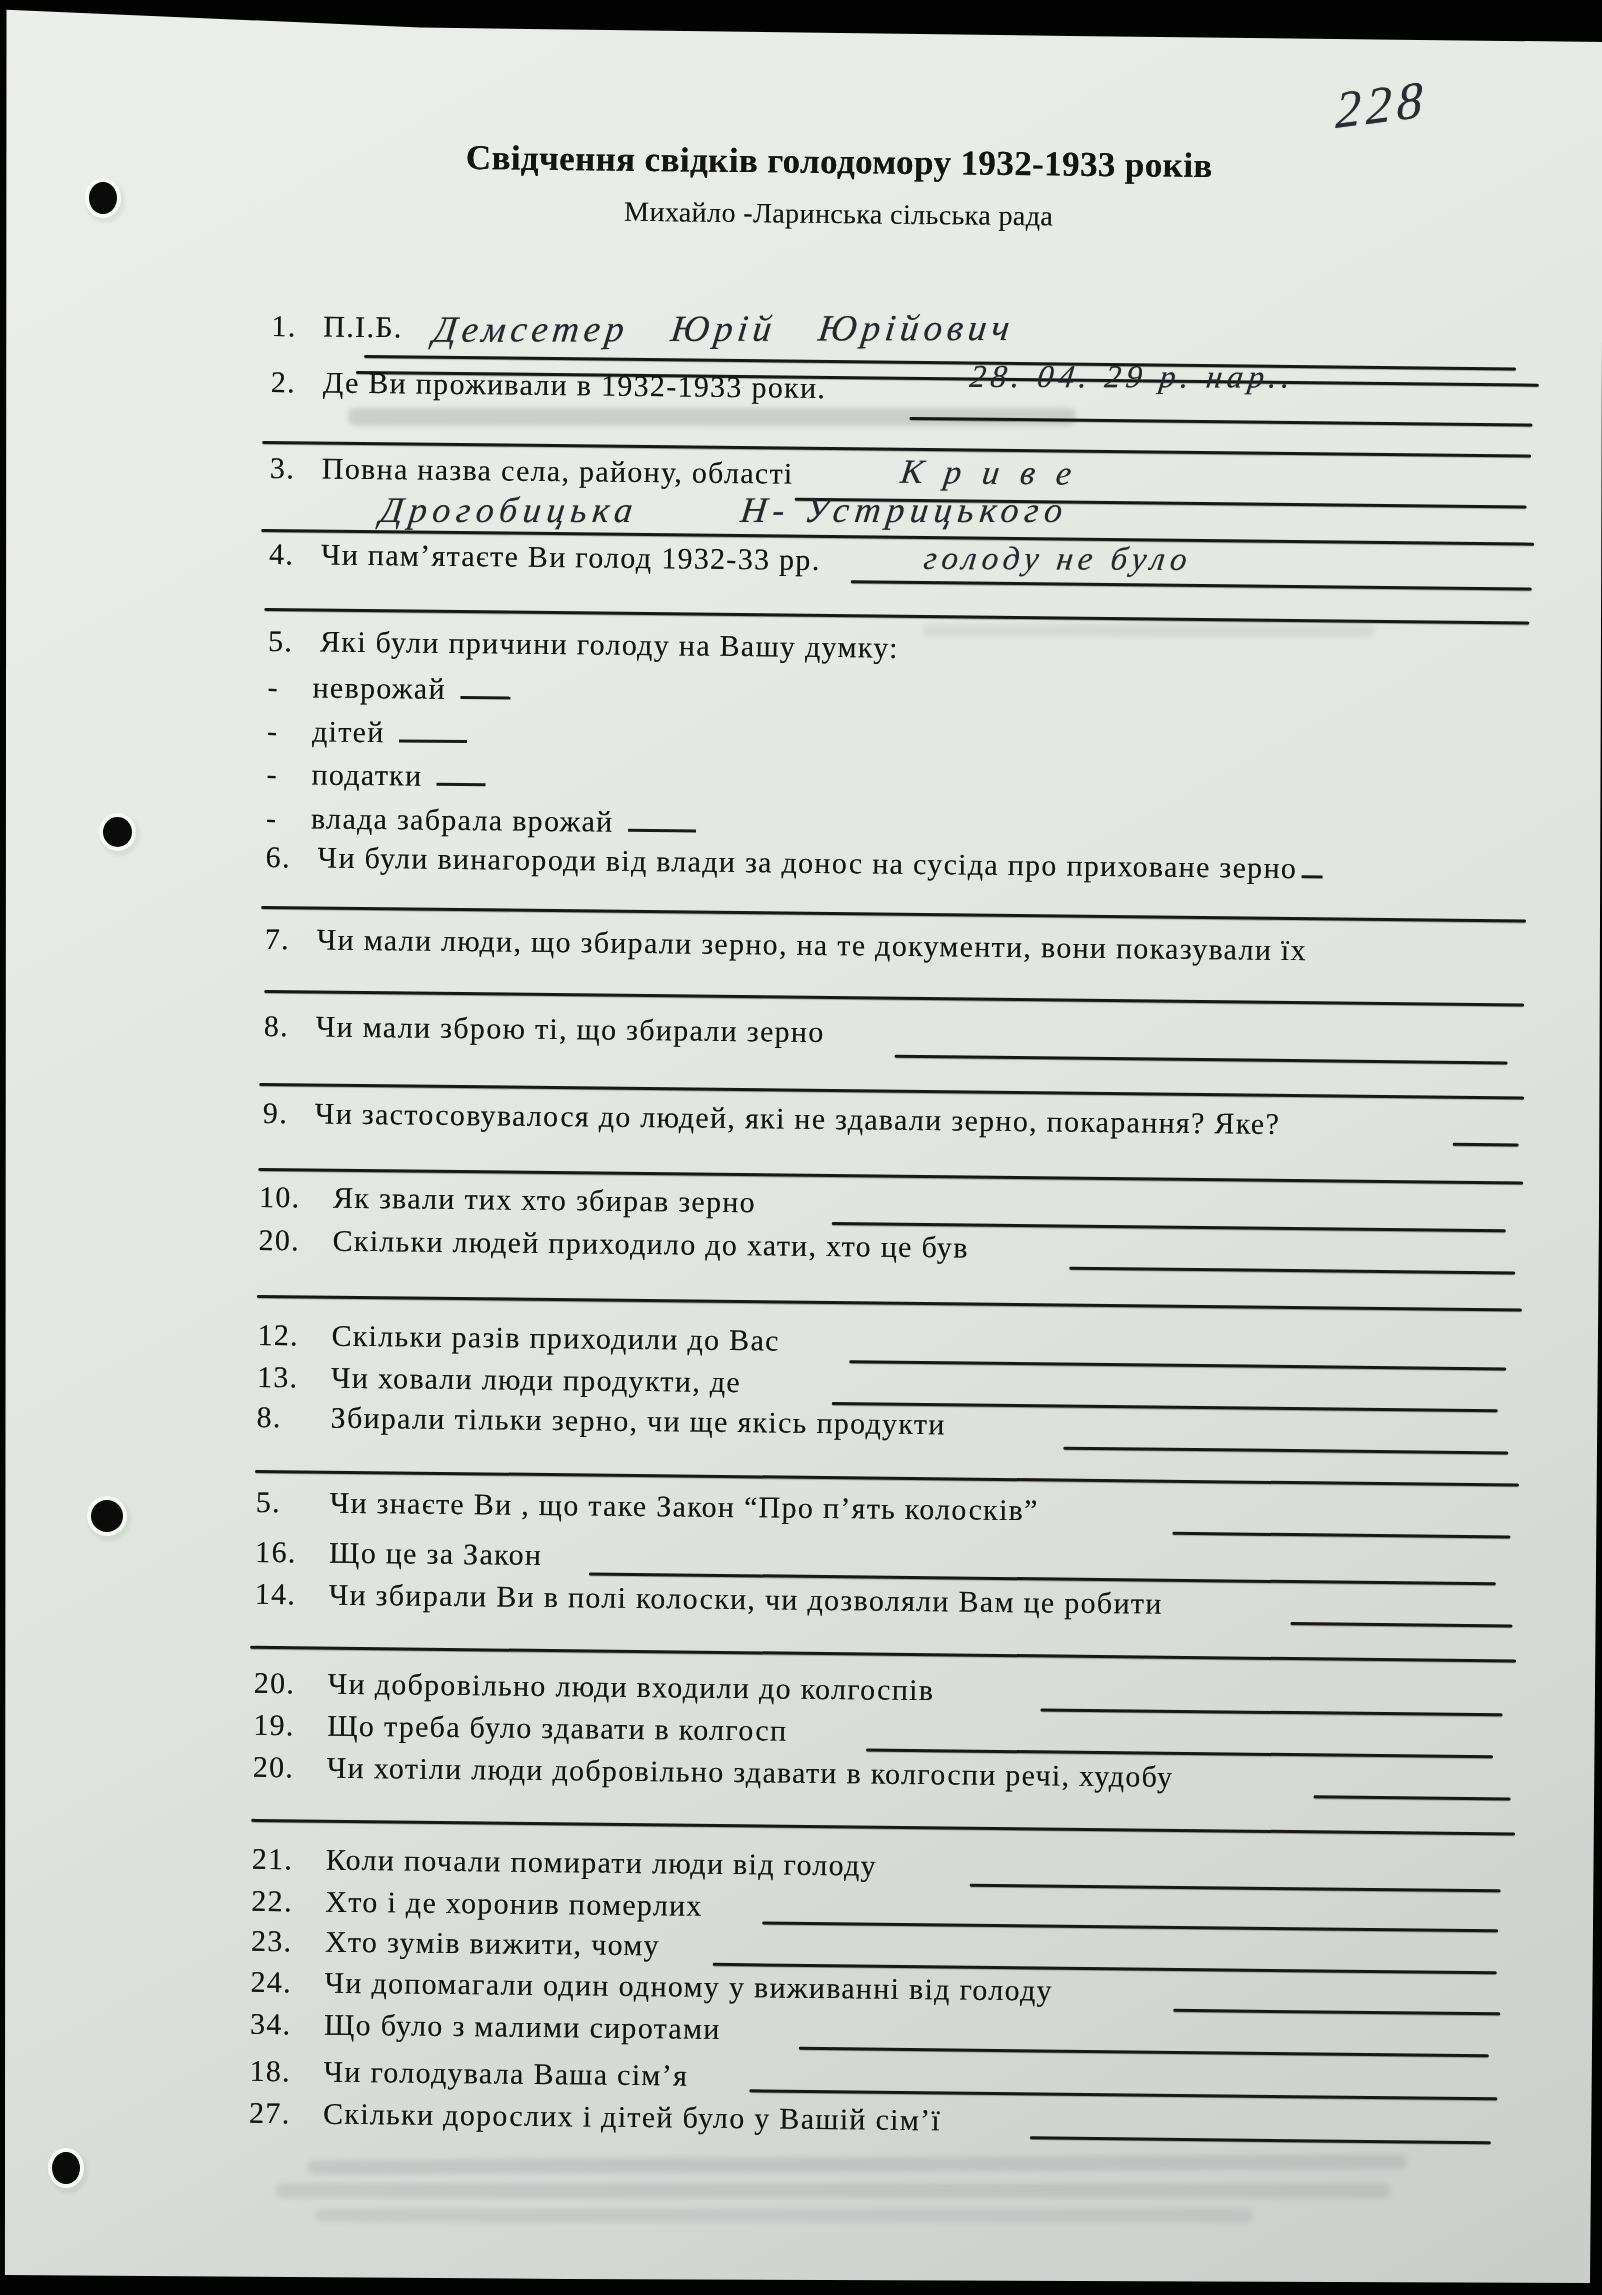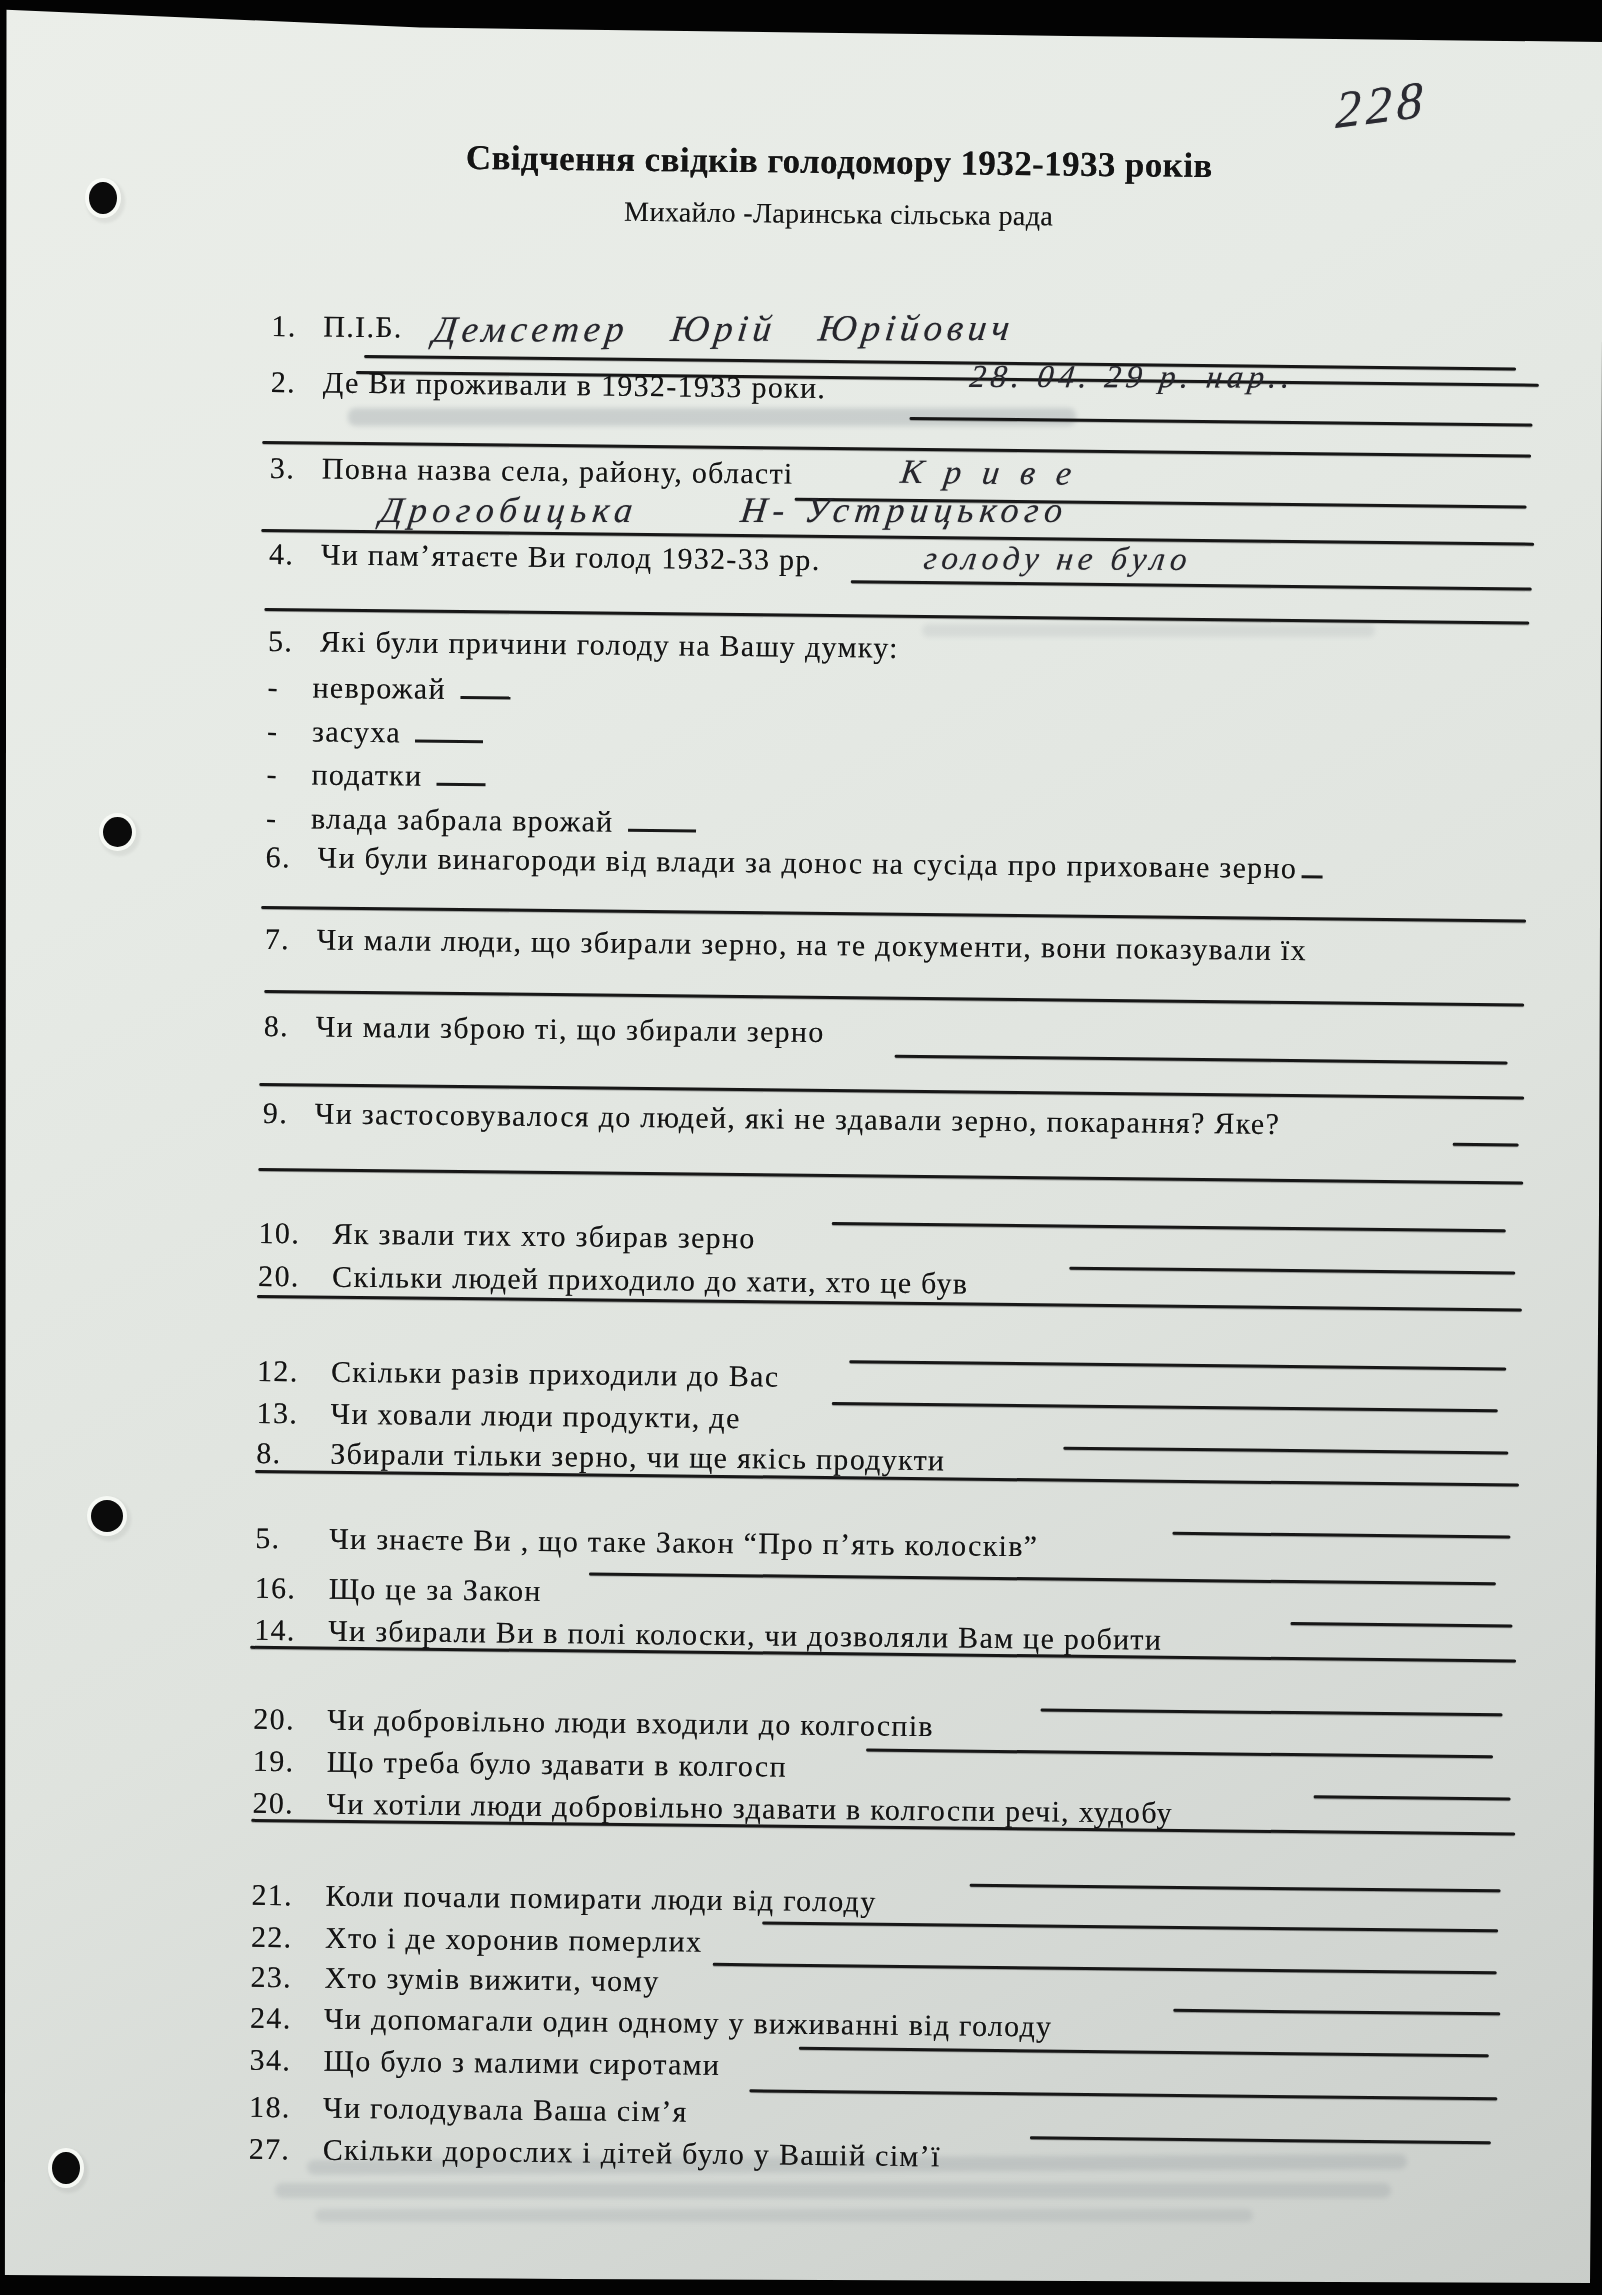--- a/index.html
+++ b/index.html
@@ -38,21 +38,21 @@
     text-align:center;font-size:28px;letter-spacing:0.4px;
     text-shadow:0 0 0.4px rgba(0,0,0,.45);
   }
   .q{
     position:absolute;white-space:nowrap;
     font-size:30px;letter-spacing:1.3px;
     text-shadow:0 0 0.5px rgba(0,0,0,.5);
   }
   .q .n{display:inline-block;}
   .n1{width:52px;}
-  .n2{width:74px;margin-top:36px;}
+  .n2{width:74px;}
   .opt .dash{display:inline-block;width:45px;}
   .ul{position:absolute;height:3.2px;background:#171717;border-radius:1.6px;box-shadow:0 0.8px 0.8px rgba(20,20,20,.35);}
   .blank{display:inline-block;border-bottom:3.2px solid #191919;height:26px;margin-left:14.6px;}
   .hw{
     position:absolute;font-style:italic;color:#26262c;white-space:pre;
     text-shadow:0 0 0.8px rgba(35,35,45,.5);
   }
   .bleed{position:absolute;background:#5a6470;filter:blur(2.4px);border-radius:7.3px;}
   .hole{
     position:absolute;background:#0b0b0b;border-radius:50%;
@@ -98,21 +98,21 @@
     <div class="hw" style="left:386px;top:484px;font-size:36px;letter-spacing:5.7px;transform:rotate(-0.6deg) skewX(-7deg);">Дрогобицька       Н- Устрицького</div>
     <div class="ul" style="left:267px;top:529px;width:1273px;"></div>
 
     <div class="q" style="left:275px;top:537px;"><span class="n n1">4.</span><span>Чи пам’ятаєте Ви голод 1932-33 рр.</span></div>
     <div class="hw" style="left:930px;top:532px;font-size:33px;letter-spacing:4.9px;transform:rotate(-0.4deg) skewX(-7deg);">голоду не було</div>
     <div class="ul" style="left:857px;top:574px;width:681px;"></div>
     <div class="ul" style="left:271px;top:608px;width:1265px;"></div>
 
     <div class="q" style="left:275px;top:624px;"><span class="n n1">5.</span><span>Які були причини голоду на Вашу думку:</span></div>
     <div class="q opt" style="left:275px;top:668px;"><span class="dash">-</span><span>неврожай</span><span class="blank" style="width:50px;"></span></div>
-    <div class="q opt" style="left:275px;top:712px;"><span class="dash">-</span><span>засуха</span><span class="blank" style="width:68px;"></span></div>
+    <div class="q opt" style="left:275px;top:712px;"><span class="dash">-</span><span>дітей</span><span class="blank" style="width:68px;"></span></div>
     <div class="q opt" style="left:275px;top:755px;"><span class="dash">-</span><span>податки</span><span class="blank" style="width:49px;"></span></div>
     <div class="q opt" style="left:275px;top:799px;"><span class="dash">-</span><span>влада забрала врожай</span><span class="blank" style="width:68px;"></span></div>
 
     <div class="q" style="left:275px;top:838px;"><span class="n n1">6.</span><span>Чи були винагороди від влади за донос на сусіда про приховане зерно</span><span class="blank" style="width:21px;margin-left:4.9px;"></span></div>
     <div class="ul" style="left:271px;top:906px;width:1265px;"></div>
 
     <div class="q" style="left:275px;top:922px;"><span class="n n1">7.</span><span>Чи мали люди, що збирали зерно, на те документи, вони показували їх</span></div>
     <div class="ul" style="left:275px;top:990px;width:1260px;"></div>
 
     <div class="q" style="left:275px;top:1009px;"><span class="n n1">8.</span><span>Чи мали зброю ті, що збирали зерно</span></div>

